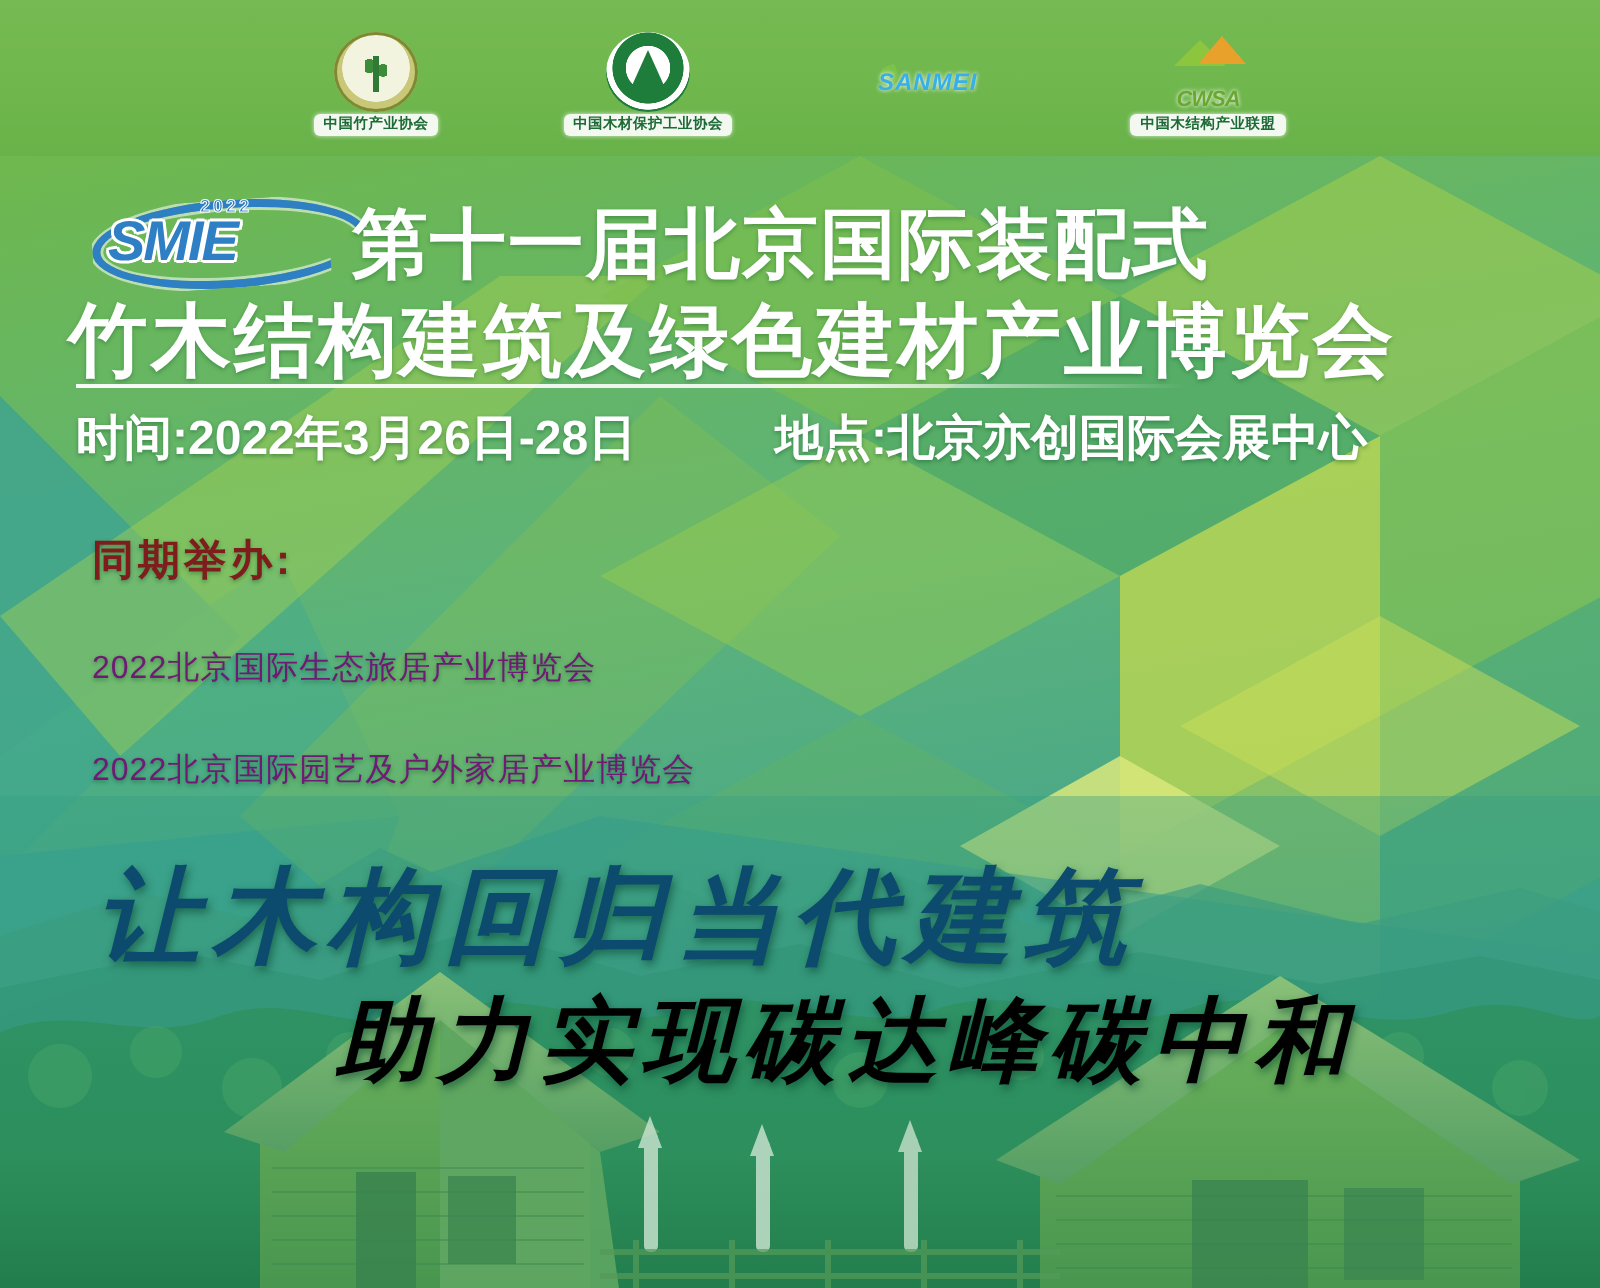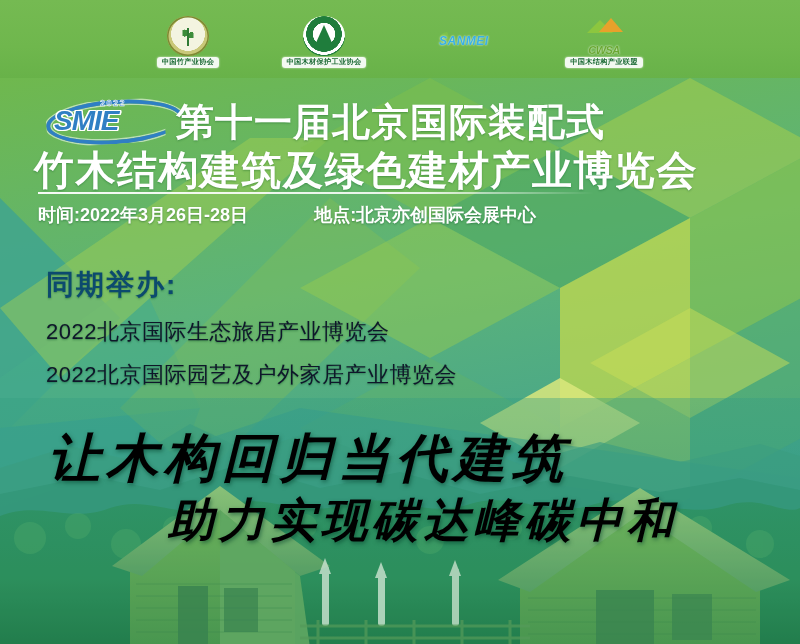--- a/index.html
+++ b/index.html
@@ -122,41 +122,41 @@
     text-shadow:0 1px 2px rgba(0,80,30,.35);
   }
 
   .rule{
     position:absolute;left:38px;top:192px;width:556px;height:2px;
     background:linear-gradient(90deg,rgba(255,255,255,.95) 0%,rgba(255,255,255,.85) 70%,rgba(255,255,255,0) 100%);
   }
 
   .meta{
     position:absolute;left:38px;top:203px;width:700px;
-    font-size:18px;font-weight:bold;color:#ffffff;white-space:nowrap;
+    font-size:24px;font-weight:bold;color:#ffffff;white-space:nowrap;
     text-shadow:0 1px 2px rgba(0,70,30,.4);
   }
   .meta .gap{display:inline-block;width:56px;}
 
   .concurrent{position:absolute;left:46px;top:266px;}
   .concurrent .head{
-    font-size:28px;font-weight:bold;color:#0c4a6e;letter-spacing:2px;
+    font-size:21px;font-weight:bold;color:#7f1d1d;letter-spacing:2px;
     text-shadow:0 1px 2px rgba(0,70,30,.4);
   }
   .concurrent .item{
-    margin-top:13px;
-    font-size:22px;color:#0f172a;letter-spacing:.5px;white-space:nowrap;
+    margin-top:30px;
+    font-size:16px;color:#701a75;letter-spacing:.5px;white-space:nowrap;
     text-shadow:0 1px 2px rgba(0,70,30,.45);
   }
   .concurrent .item:first-of-type{margin-top:16px;}
 
   .slogan1{
     position:absolute;left:48px;top:424px;
     font-family:"DejaVu Serif","Liberation Serif",serif;
-    font-size:52px;font-weight:bold;font-style:italic;color:#000000;
+    font-size:52px;font-weight:bold;font-style:italic;color:#0c4a6e;
     letter-spacing:6px;white-space:nowrap;
     text-shadow:1px 2px 4px rgba(0,60,40,.55);
   }
   .slogan2{
     position:absolute;left:168px;top:490px;
     font-family:"DejaVu Serif","Liberation Serif",serif;
     font-size:46px;font-weight:bold;font-style:italic;color:#000000;
     letter-spacing:5px;white-space:nowrap;
     text-shadow:1px 2px 4px rgba(0,60,40,.55);
   }

